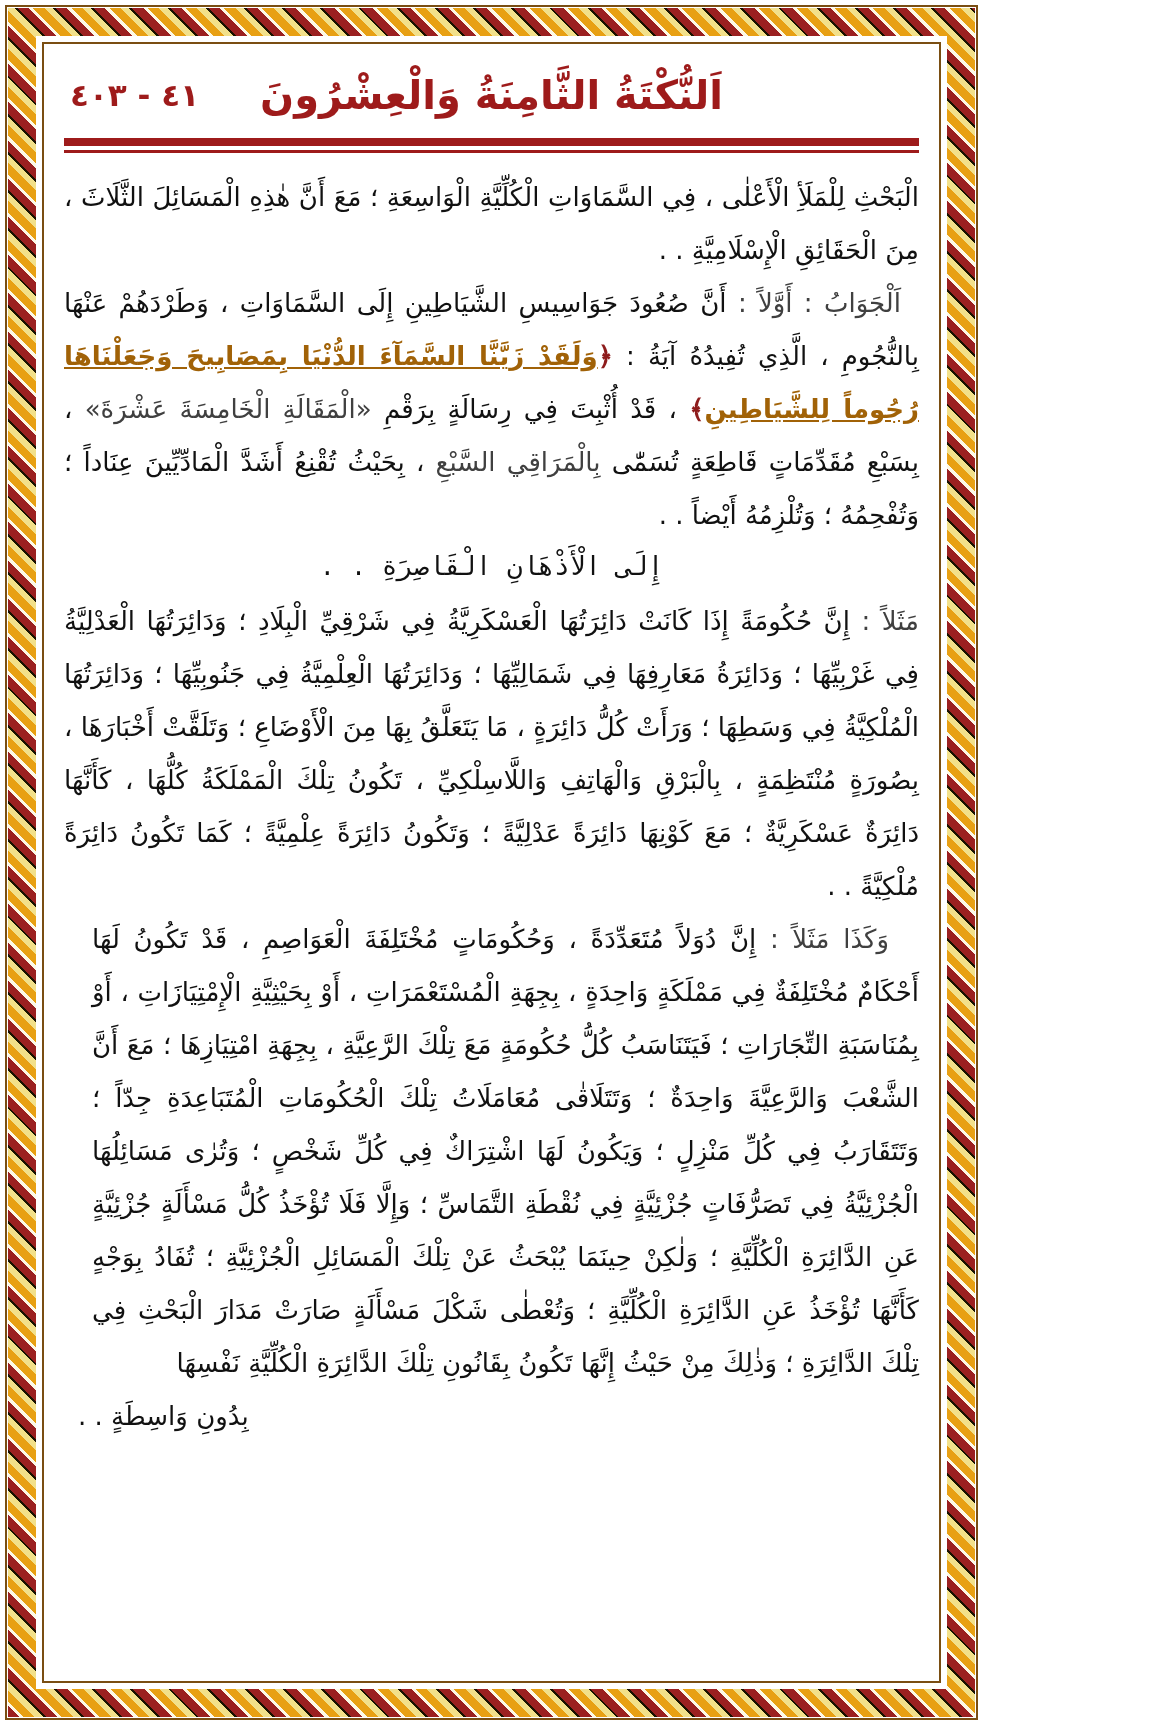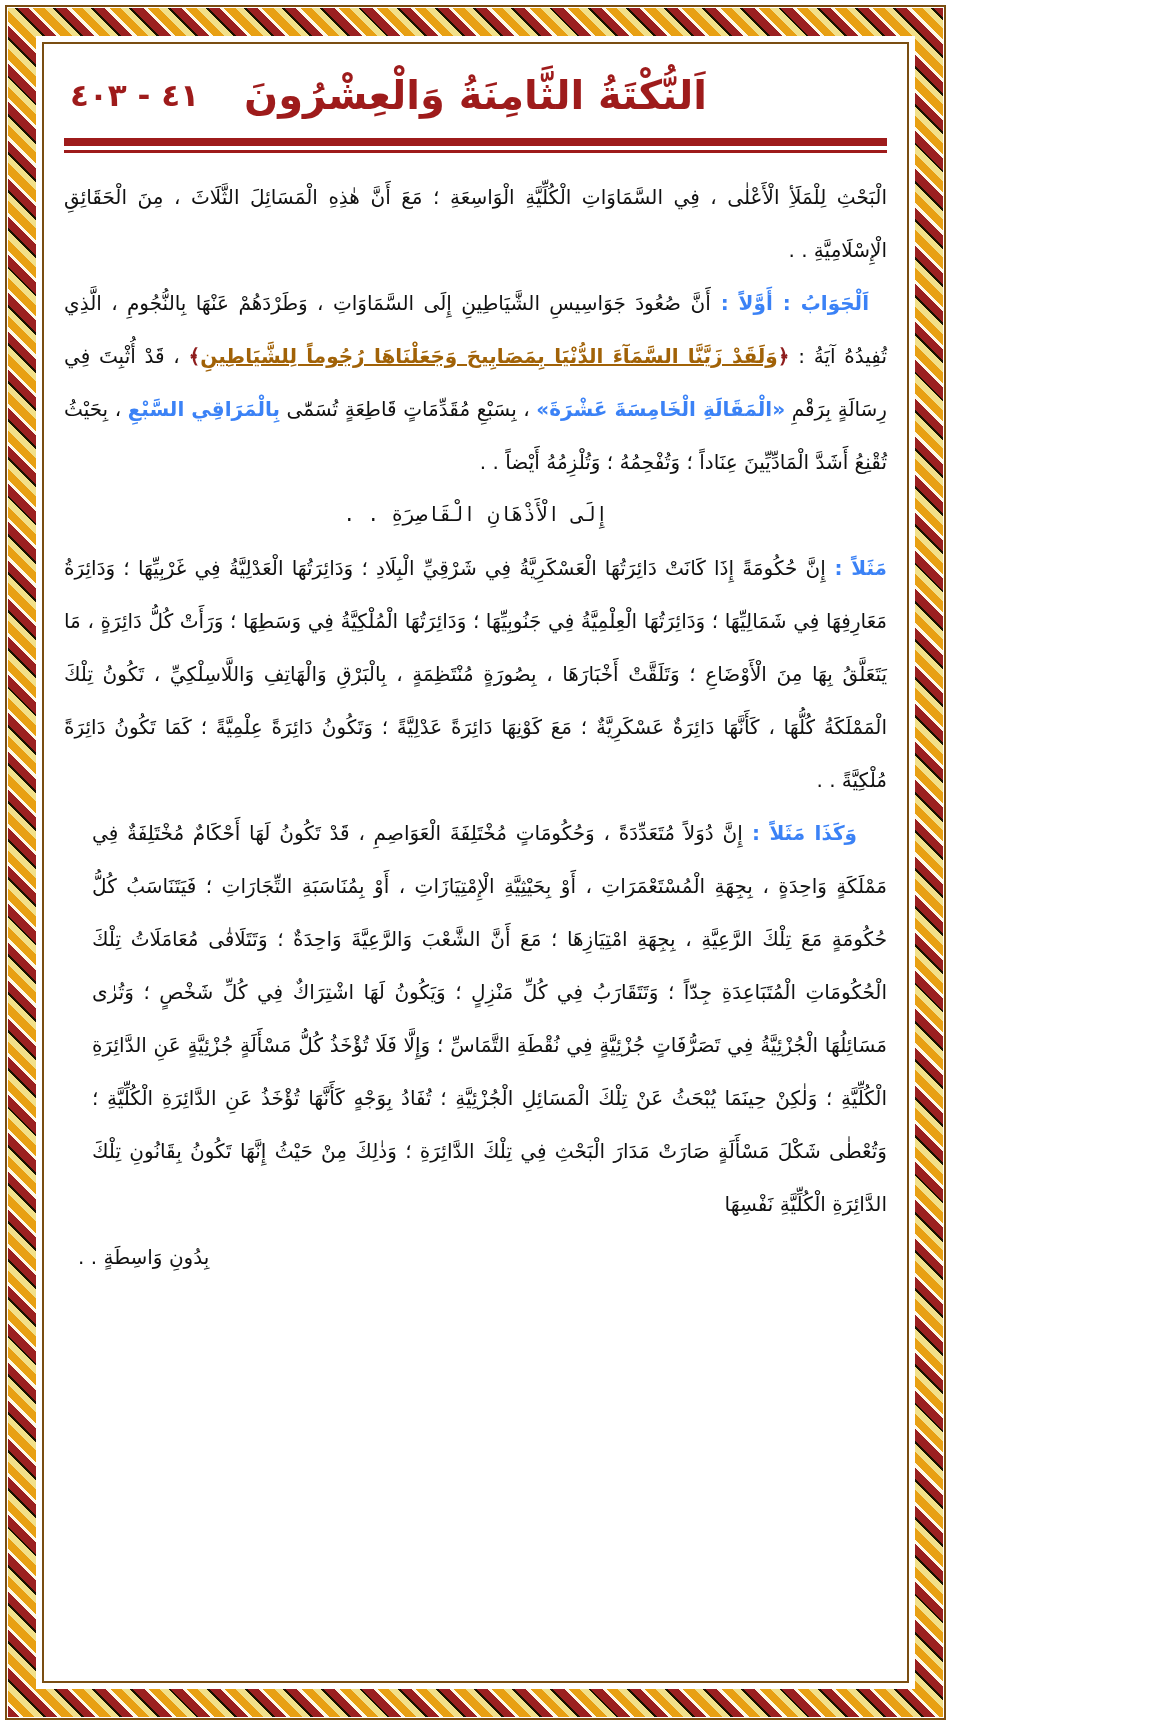--- a/index.html
+++ b/index.html
@@ -2,20 +2,21 @@
 <html lang="ar"><head>
 <meta charset="utf-8">
 <style>
   html,body{margin:0;padding:0;background:#ffffff;}
   .page{
     position:relative;
     width:951px;height:1725px;
     background:#ffffff;
     overflow:hidden;
     font-family:"DejaVu Sans", sans-serif;
+    padding-left:32px;
   }
   
   .frame-outer-line{position:absolute;inset:5px;border:2px solid #7a4e12;pointer-events:none;}
   .frame{
     position:absolute;inset:8px;
     border:28px solid;
     border-image: repeating-linear-gradient(45deg,
       #9b2020 0 8px,
       #fdf9e6 8px 11px,
       #e8a013 11px 19px,
@@ -40,35 +41,35 @@
   .page-num{
     position:absolute;left:6px;top:0;
     font-size:31px;font-weight:bold;
     color:#9e1b1b;line-height:66px;
     direction:rtl;
   }
   .rule{margin-top:10px;}
   .rule-thick{height:8px;background:#9e1b1b;}
   .rule-thin{height:3px;background:#9e1b1b;margin-top:4px;}
 
-  .body{margin-top:18px;font-size:20px;line-height:53px;color:#111111;}
+  .body{margin-top:18px;font-size:26px;line-height:53px;color:#111111;}
   .para{
     margin:0;
     text-align:justify;
     text-align-last:auto;
   }
   #p2{text-indent:18px;}
   #p3{text-indent:46px;}
   #p5{text-indent:30px;margin-left:28px;}
   .tail{line-height:53px;}
   .tail.center{text-align:center;font-family:Liberation Mono, monospace;}
   .tail.left{text-align:left;padding-left:14px;}
 
   .seg-normal{color:#111111;}
-  .seg-red{color:#3b82f6;font-weight:bold;}
+  .seg-red{color:#404040;font-weight:normal;}
   .seg-blue{color:#a16207;font-weight:bold;text-decoration:underline;}
   .seg-bracket{color:#8e1c1c;font-weight:bold;}
 </style>
 </head>
 <body>
 
 <div class="page">
 
   <div class="frame-outer-line"></div>
   <div class="frame"></div>

